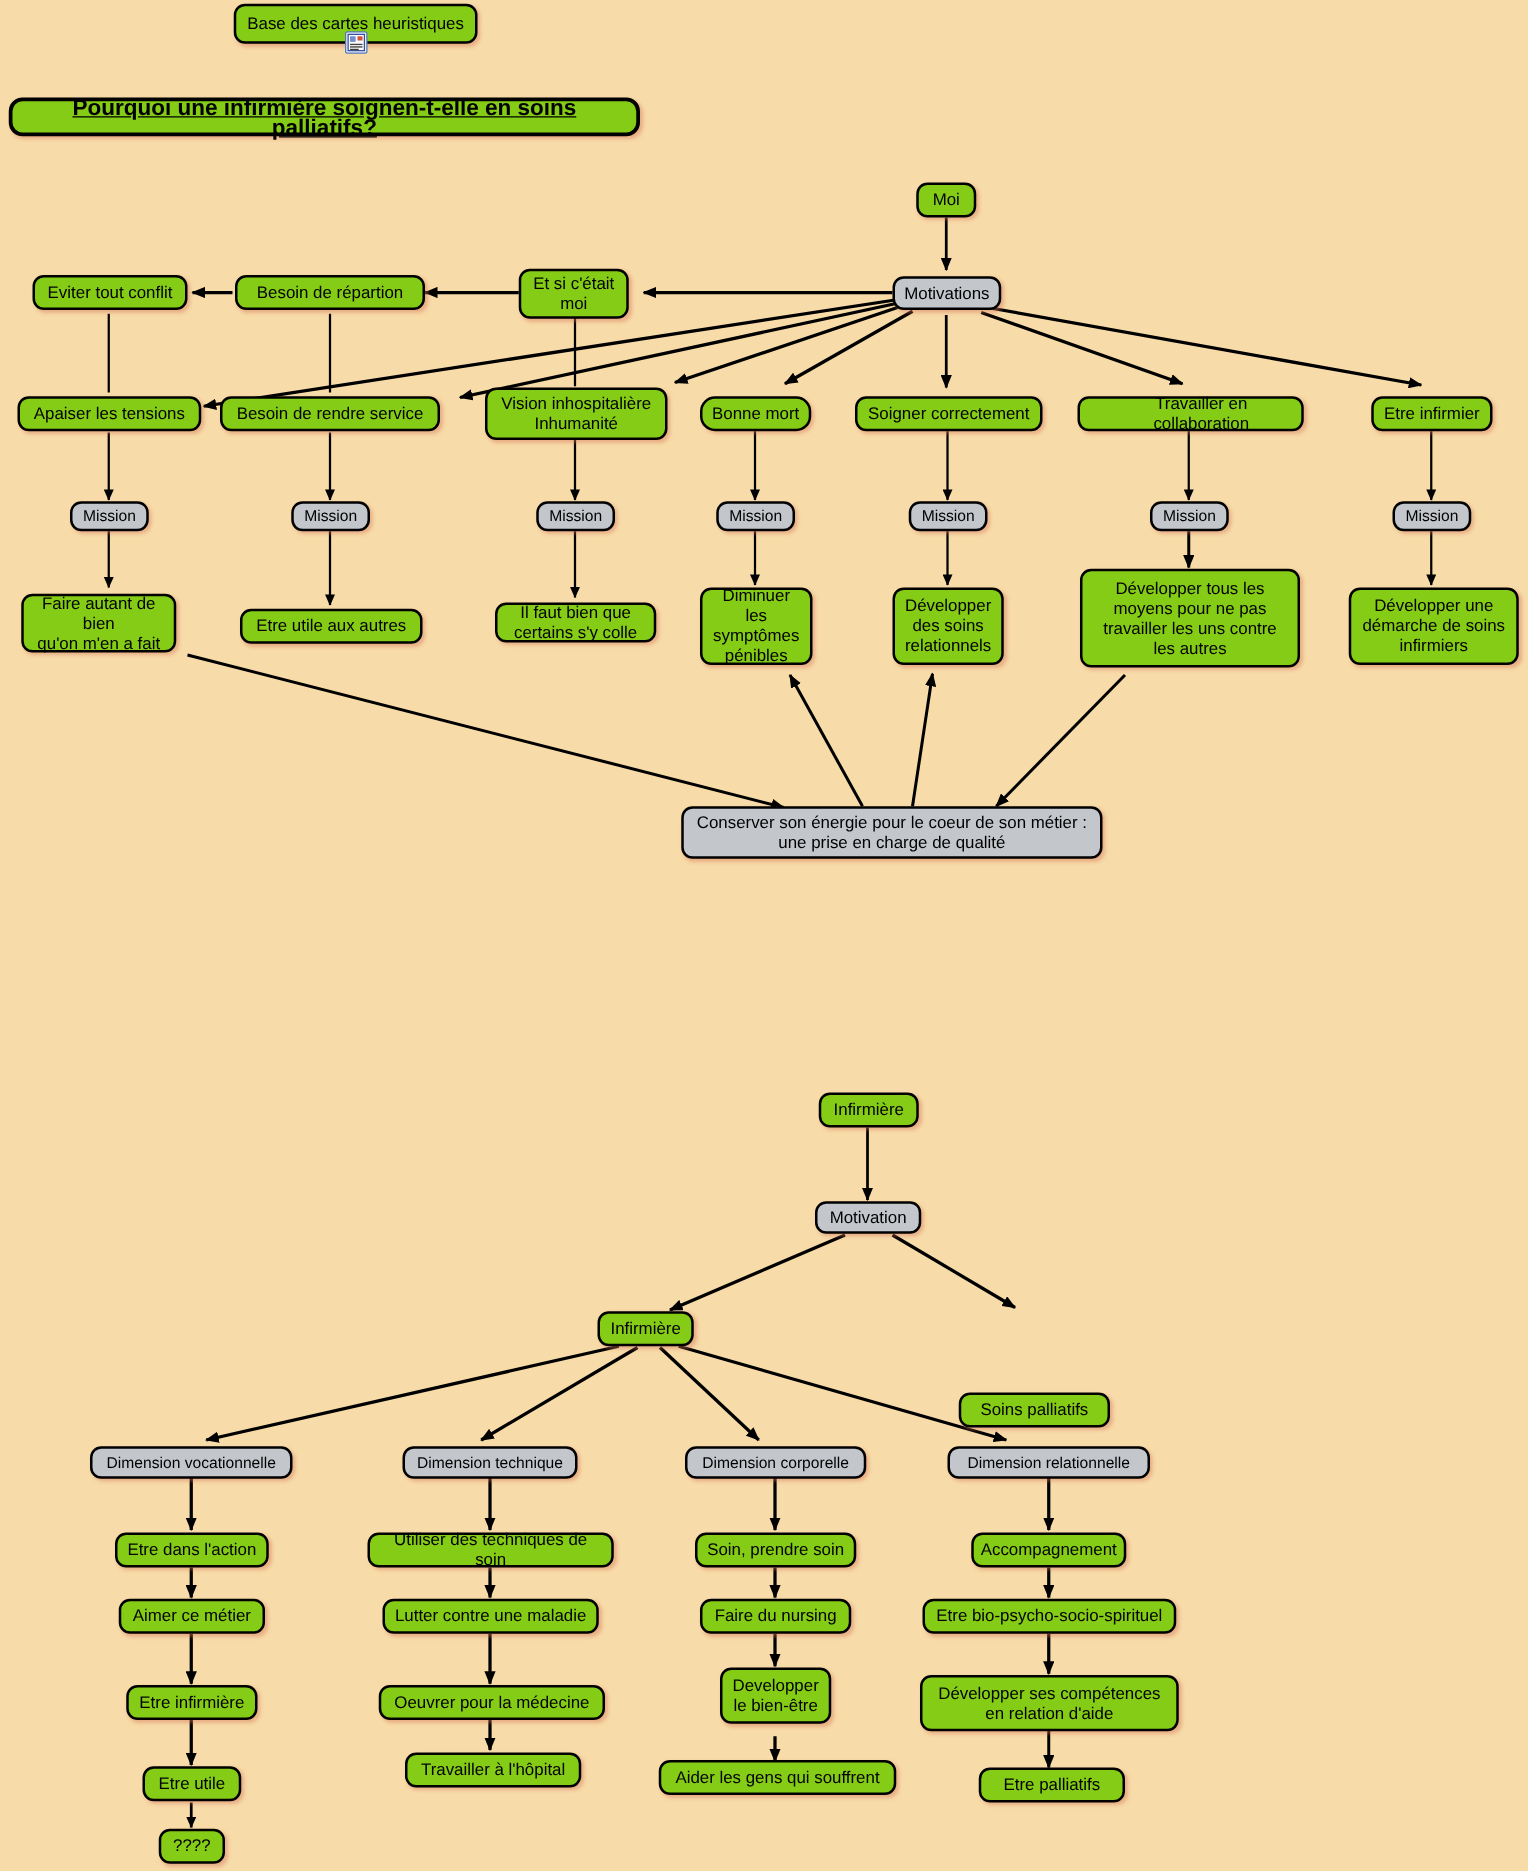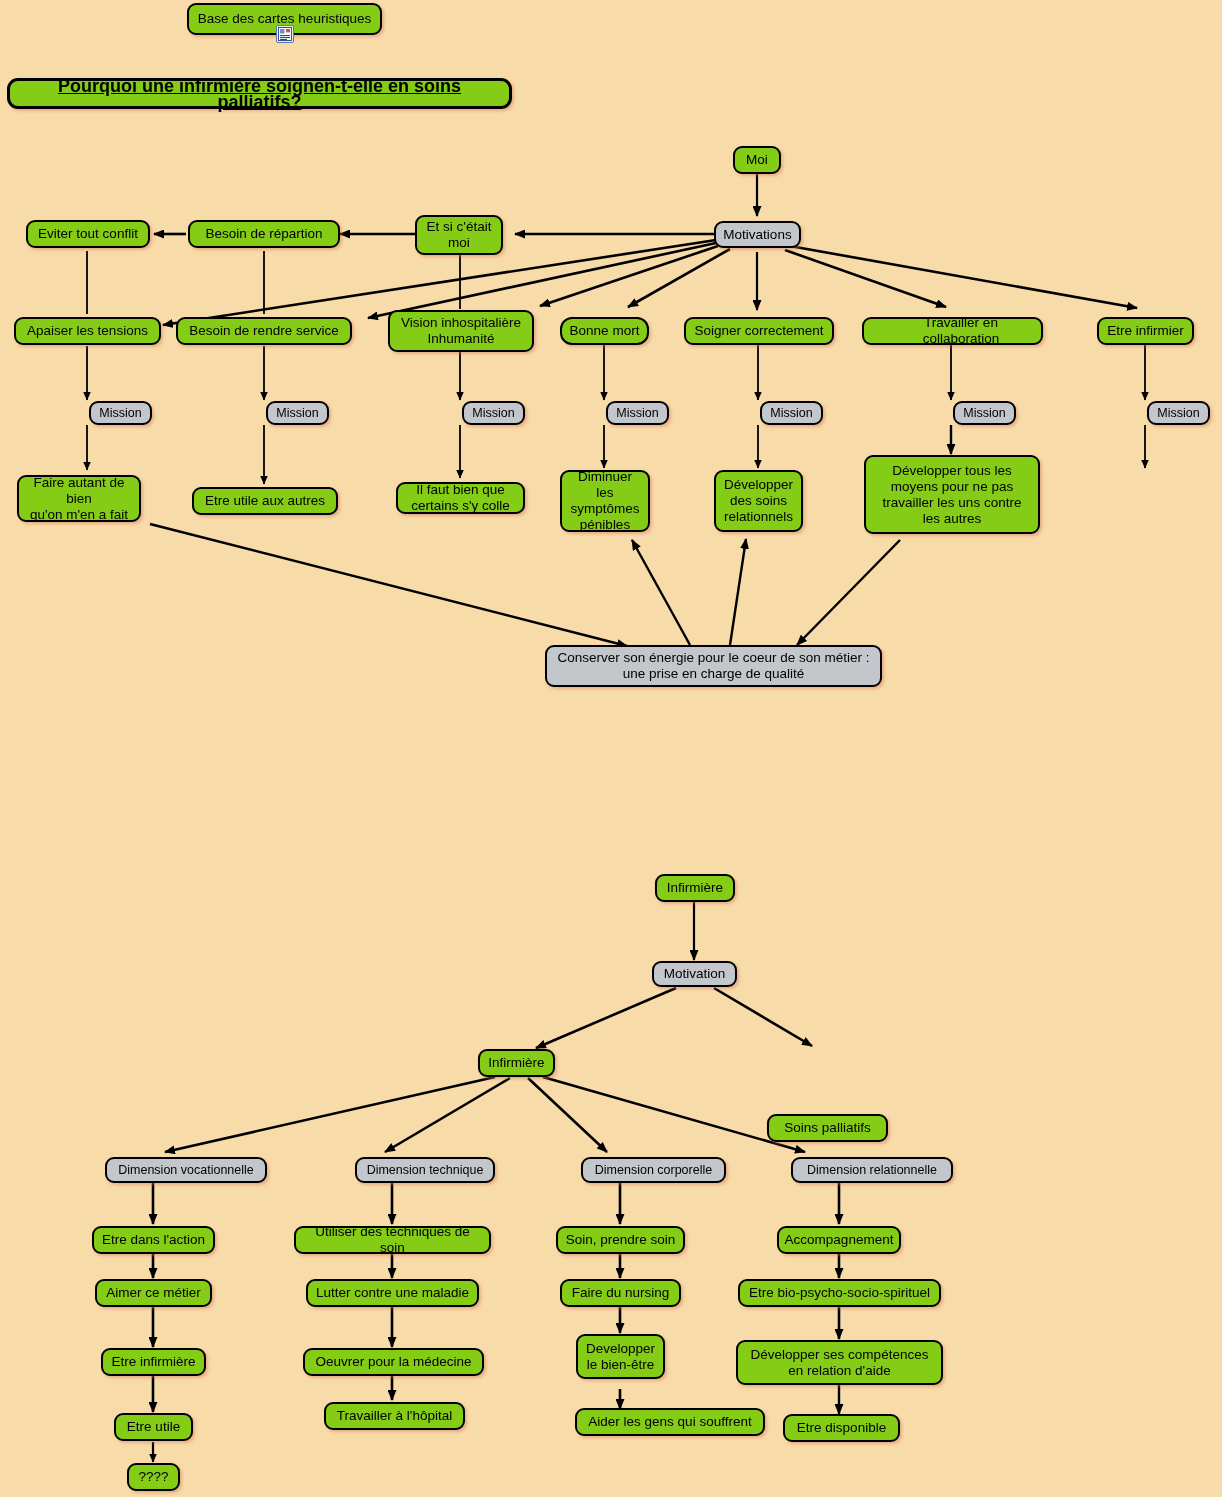--- a/index.html
+++ b/index.html
@@ -25,21 +25,21 @@
     display:flex;
     align-items:center;
     justify-content:center;
     text-align:center;
     padding:2px 7px;
     box-shadow:2px 2px 3px rgba(214,120,90,0.45);
     white-space:pre-line;
     z-index:3;
   }
   .node.grey{background:#c3c7cc;}
-  .node.small{font-size:12.5px;line-height:15px;margin-left:33px;}
+  .node.small{font-size:12.5px;line-height:15px;}
   .node.title{
     font-size:18px;font-weight:bold;text-decoration:underline;
     border-width:3px;border-radius:11px;
   }
   .node.header{font-size:13.5px;}
 
   .doc-icon{
     position:absolute;
     width:18px;height:18px;
     box-sizing:border-box;
@@ -192,20 +192,23 @@
   <div class="node" style="left:560px;top:470px;width:90px;height:62px;">Diminuer les
 symptômes
 pénibles</div>
   <div class="node" style="left:714px;top:470px;width:89px;height:62px;">Développer
 des soins
 relationnels</div>
   <div class="node" style="left:864px;top:455px;width:176px;height:79px;">Développer tous les
 moyens pour ne pas
 travailler les uns contre
 les autres</div>
+  <div class="node" style="left:1079px;top:470px;width:136px;height:62px;">Développer une
+démarche de soins
+infirmiers</div>
 
   <div class="node grey" style="left:545px;top:645px;width:337px;height:42px;">Conserver son énergie pour le coeur de son métier :
 une prise en charge de qualité</div>
 
   <div class="node" style="left:655px;top:874px;width:80px;height:28px;">Infirmière</div>
   <div class="node grey" style="left:652px;top:961px;width:85px;height:26px;">Motivation</div>
 
   <div class="node" style="left:478px;top:1049px;width:77px;height:28px;">Infirmière</div>
   <div class="node" style="left:767px;top:1104px;width:121px;height:28px;margin-top:10px;">Soins palliatifs</div>
 
@@ -222,21 +225,21 @@
 
   <div class="node" style="left:294px;top:1226px;width:197px;height:28px;">Utiliser des techniques de soin</div>
   <div class="node" style="left:306px;top:1279px;width:173px;height:28px;">Lutter contre une maladie</div>
   <div class="node" style="left:303px;top:1348px;width:181px;height:28px;">Oeuvrer pour la médecine</div>
   <div class="node" style="left:324px;top:1402px;width:141px;height:28px;">Travailler à l'hôpital</div>
 
   <div class="node" style="left:556px;top:1226px;width:129px;height:28px;">Soin, prendre soin</div>
   <div class="node" style="left:560px;top:1279px;width:121px;height:28px;">Faire du nursing</div>
   <div class="node" style="left:576px;top:1334px;width:89px;height:45px;">Developper
 le bien-être</div>
-  <div class="node" style="left:527px;top:1408px;width:190px;height:28px;margin-left:48px;">Aider les gens qui souffrent</div>
+  <div class="node" style="left:527px;top:1408px;width:190px;height:28px;">Aider les gens qui souffrent</div>
 
   <div class="node" style="left:777px;top:1226px;width:124px;height:28px;">Accompagnement</div>
   <div class="node" style="left:738px;top:1279px;width:203px;height:28px;">Etre bio-psycho-socio-spirituel</div>
   <div class="node" style="left:736px;top:1340px;width:207px;height:45px;">Développer ses compétences
 en relation d'aide</div>
-  <div class="node" style="left:783px;top:1414px;width:117px;height:28px;">Etre disponible</div>
+  <div class="node" style="left:783px;top:1414px;width:117px;height:28px;">Etre palliatifs</div>
 
 </div>
 
 </body></html>

